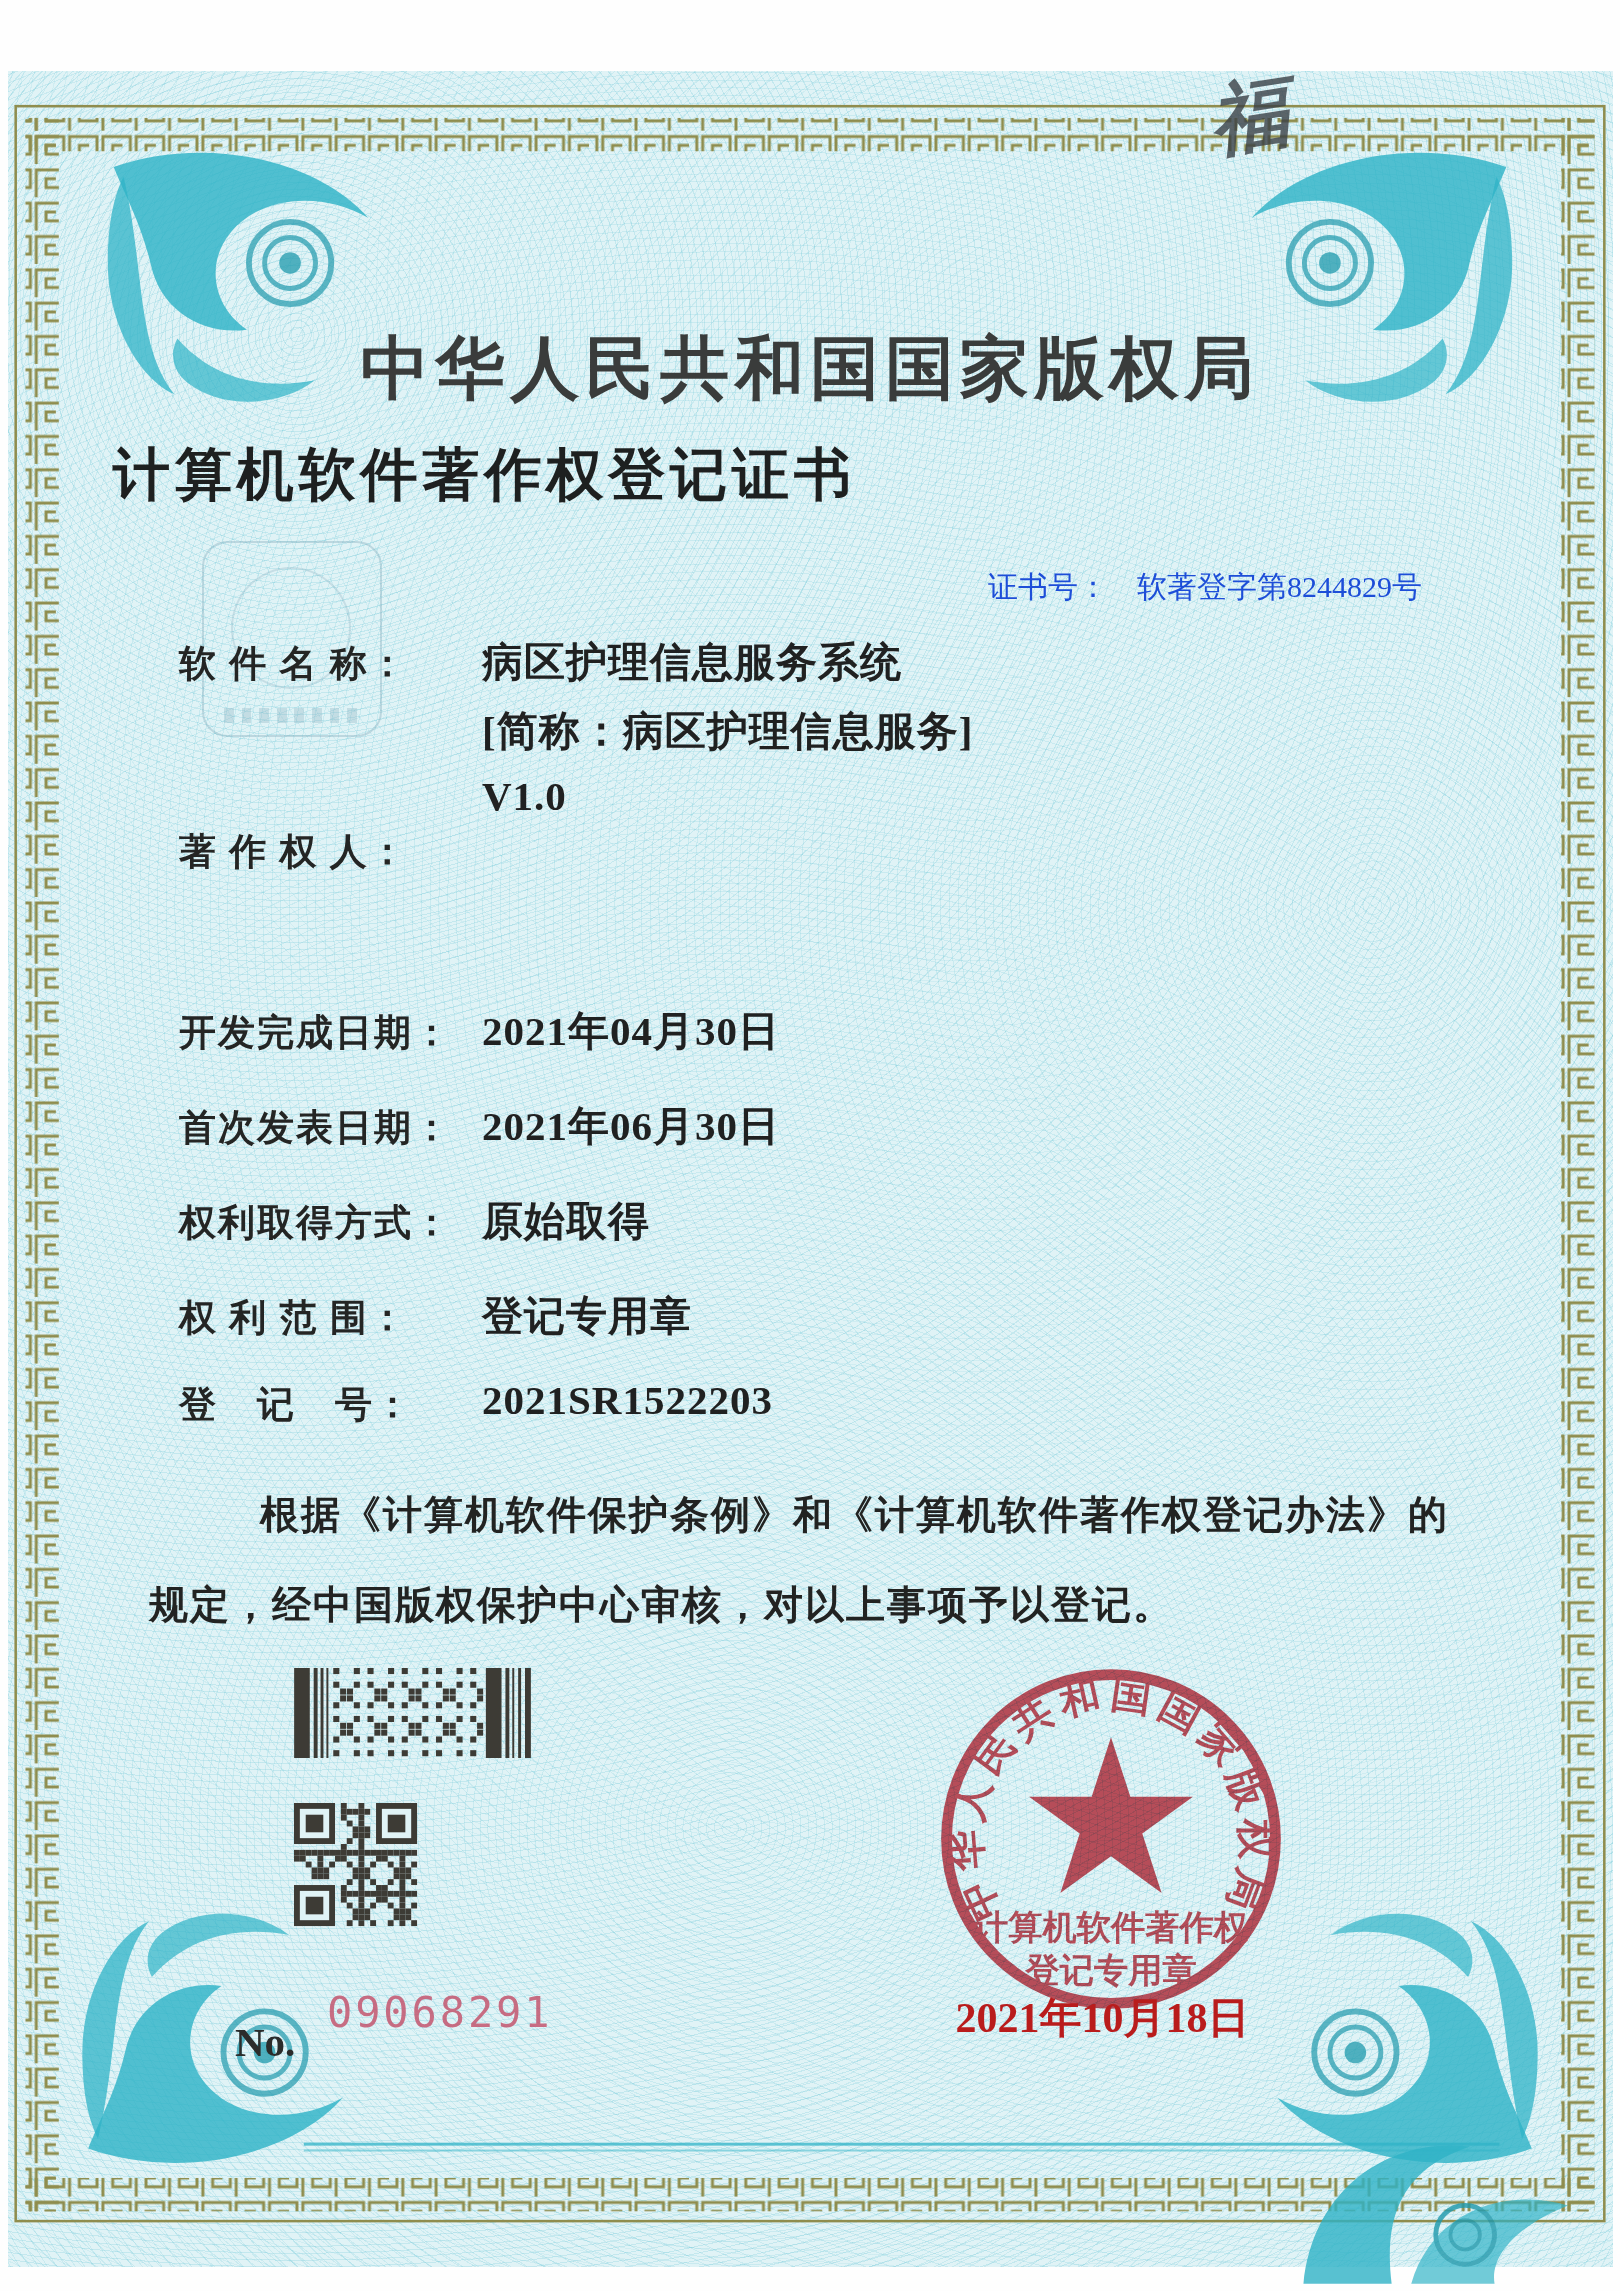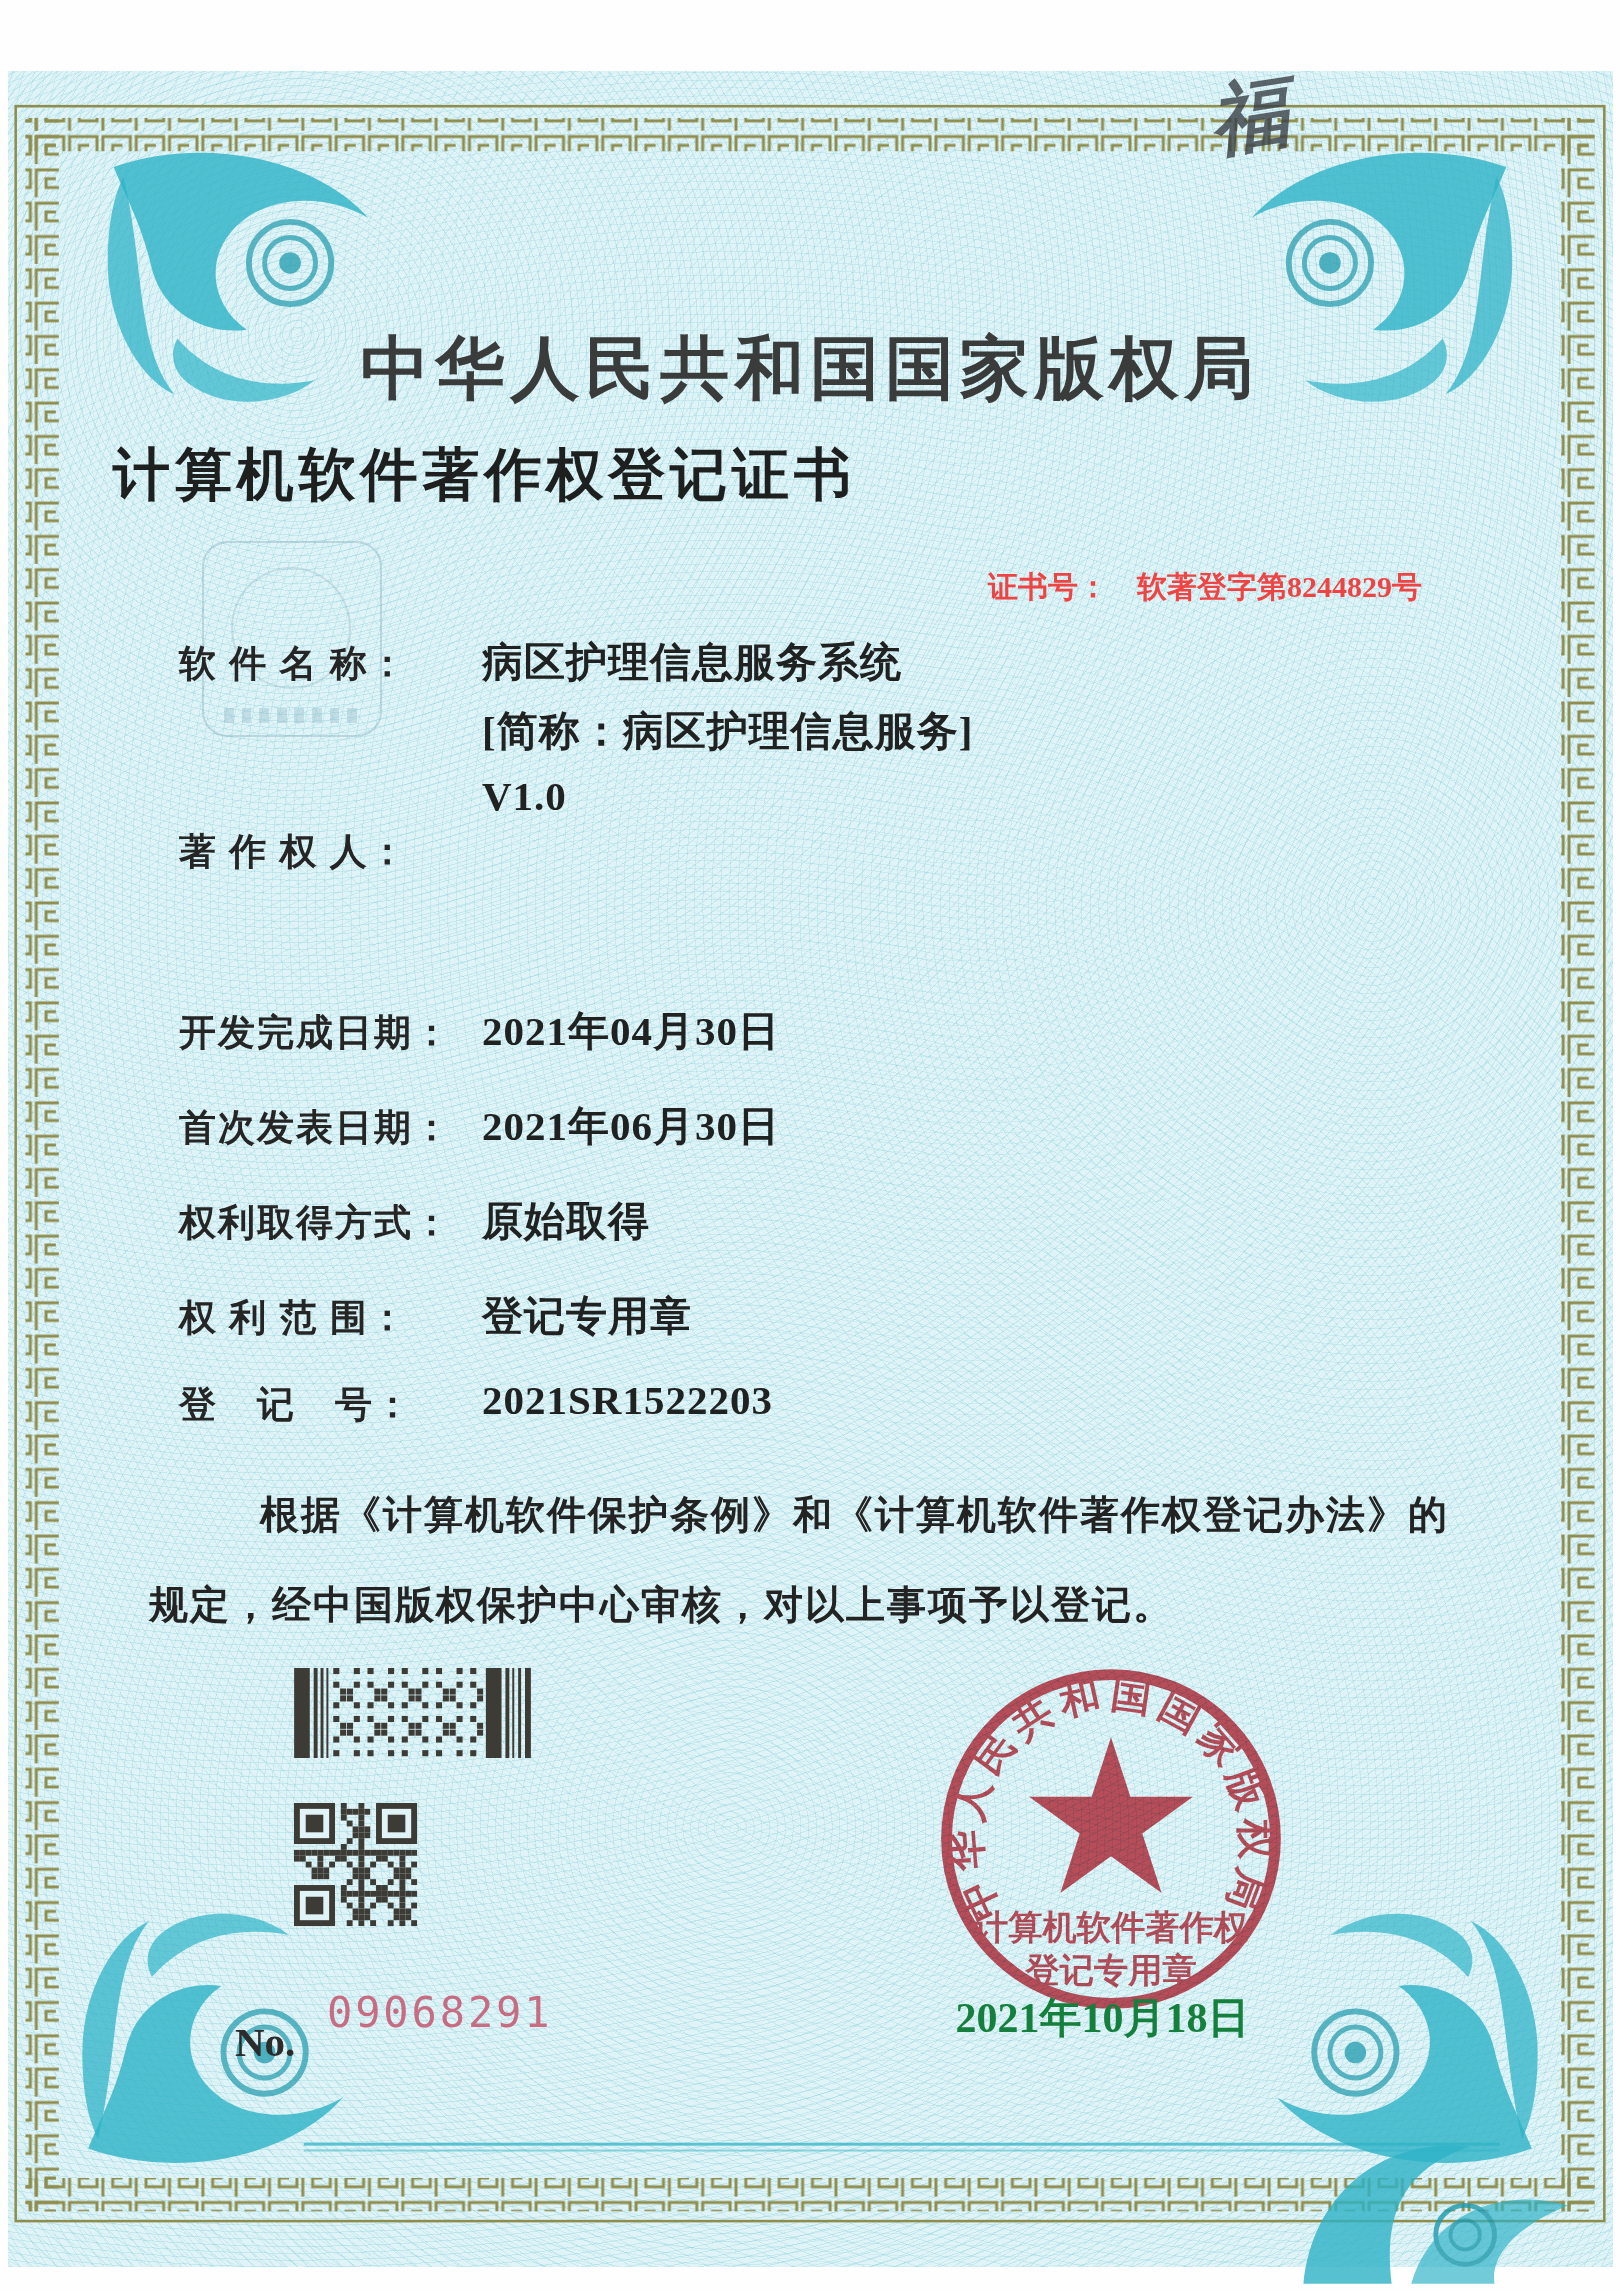--- a/index.html
+++ b/index.html
@@ -11,29 +11,29 @@
       repeating-radial-gradient(circle at 18% 12%, rgba(108,198,214,.25) 0 1px, rgba(0,0,0,0) 1px 6.9px),
       repeating-radial-gradient(circle at 85% 38%, rgba(108,198,214,.20) 0 1px, rgba(0,0,0,0) 1px 8.8px),
       repeating-radial-gradient(circle at 45% 80%, rgba(108,198,214,.20) 0 1px, rgba(0,0,0,0) 1px 7.8px),
       repeating-radial-gradient(circle at 60% 10%, rgba(108,198,214,.14) 0 1px, rgba(0,0,0,0) 1px 10.8px);}
   svg.layer{position:absolute;left:0;top:0;width:1620px;height:2292px;pointer-events:none;}
   .abs{position:absolute;}
   .title{left:147px;top:323px;width:1326px;text-align:center;font-size:69px;font-weight:700;
          letter-spacing:5.9px;color:#3a3c3b;}
   .subtitle{left:113px;top:437px;width:1395px;font-size:57px;font-weight:900;
             letter-spacing:4.9px;color:#1e2020;}
-  .certno{left:988px;top:567px;font-size:30px;font-weight:700;color:#ef4444;white-space:nowrap;}
+  .certno{left:988px;top:567px;font-size:30px;font-weight:400;color:#1d4ed8;white-space:nowrap;}
   .certno .val{margin-left:29px;}
   .flabel{left:179px;font-size:37px;font-weight:700;color:#242524;white-space:nowrap;letter-spacing:2px;}
   .fvalue{left:482px;font-size:41px;font-weight:700;color:#202121;white-space:nowrap;letter-spacing:1px;}
   .stmt{font-size:39px;font-weight:700;color:#222322;letter-spacing:2px;white-space:nowrap;}
   .serial-label{left:235px;top:1986px;font-size:41px;font-weight:700;color:#2b2c2b;margin-top:32px;}
   .serial-value{left:327px;top:1988px;font-size:42px;color:#c4566f;opacity:.85;
                 font-family:"DejaVu Sans Mono","Liberation Mono",monospace;letter-spacing:2.9px;}
-  .issue-date{left:941px;top:1990px;width:323px;text-align:center;font-size:42px;font-weight:700;color:#15803d;}
+  .issue-date{left:941px;top:1990px;width:323px;text-align:center;font-size:42px;font-weight:700;color:#b91c1c;}
   .handmark{left:1210px;top:65px;font-size:78px;font-style:italic;font-weight:600;
             color:rgba(58,64,70,.8);transform:rotate(-9deg);}
   
   .emboss{left:202px;top:541px;width:176px;height:192px;border:2px solid rgba(128,170,186,.38);
           border-radius:25.5px;}
   .emboss .inner{position:absolute;left:27.4px;top:23.5px;width:116px;height:118px;
           border:2px solid rgba(128,170,186,.28);border-radius:50%;}
   .emboss .dots{position:absolute;left:19.6px;bottom:11.8px;width:135px;height:15.7px;
           background:repeating-linear-gradient(90deg, rgba(128,170,186,.30) 0 9.8px, rgba(0,0,0,0) 9.8px 17.6px);}
 </style>

